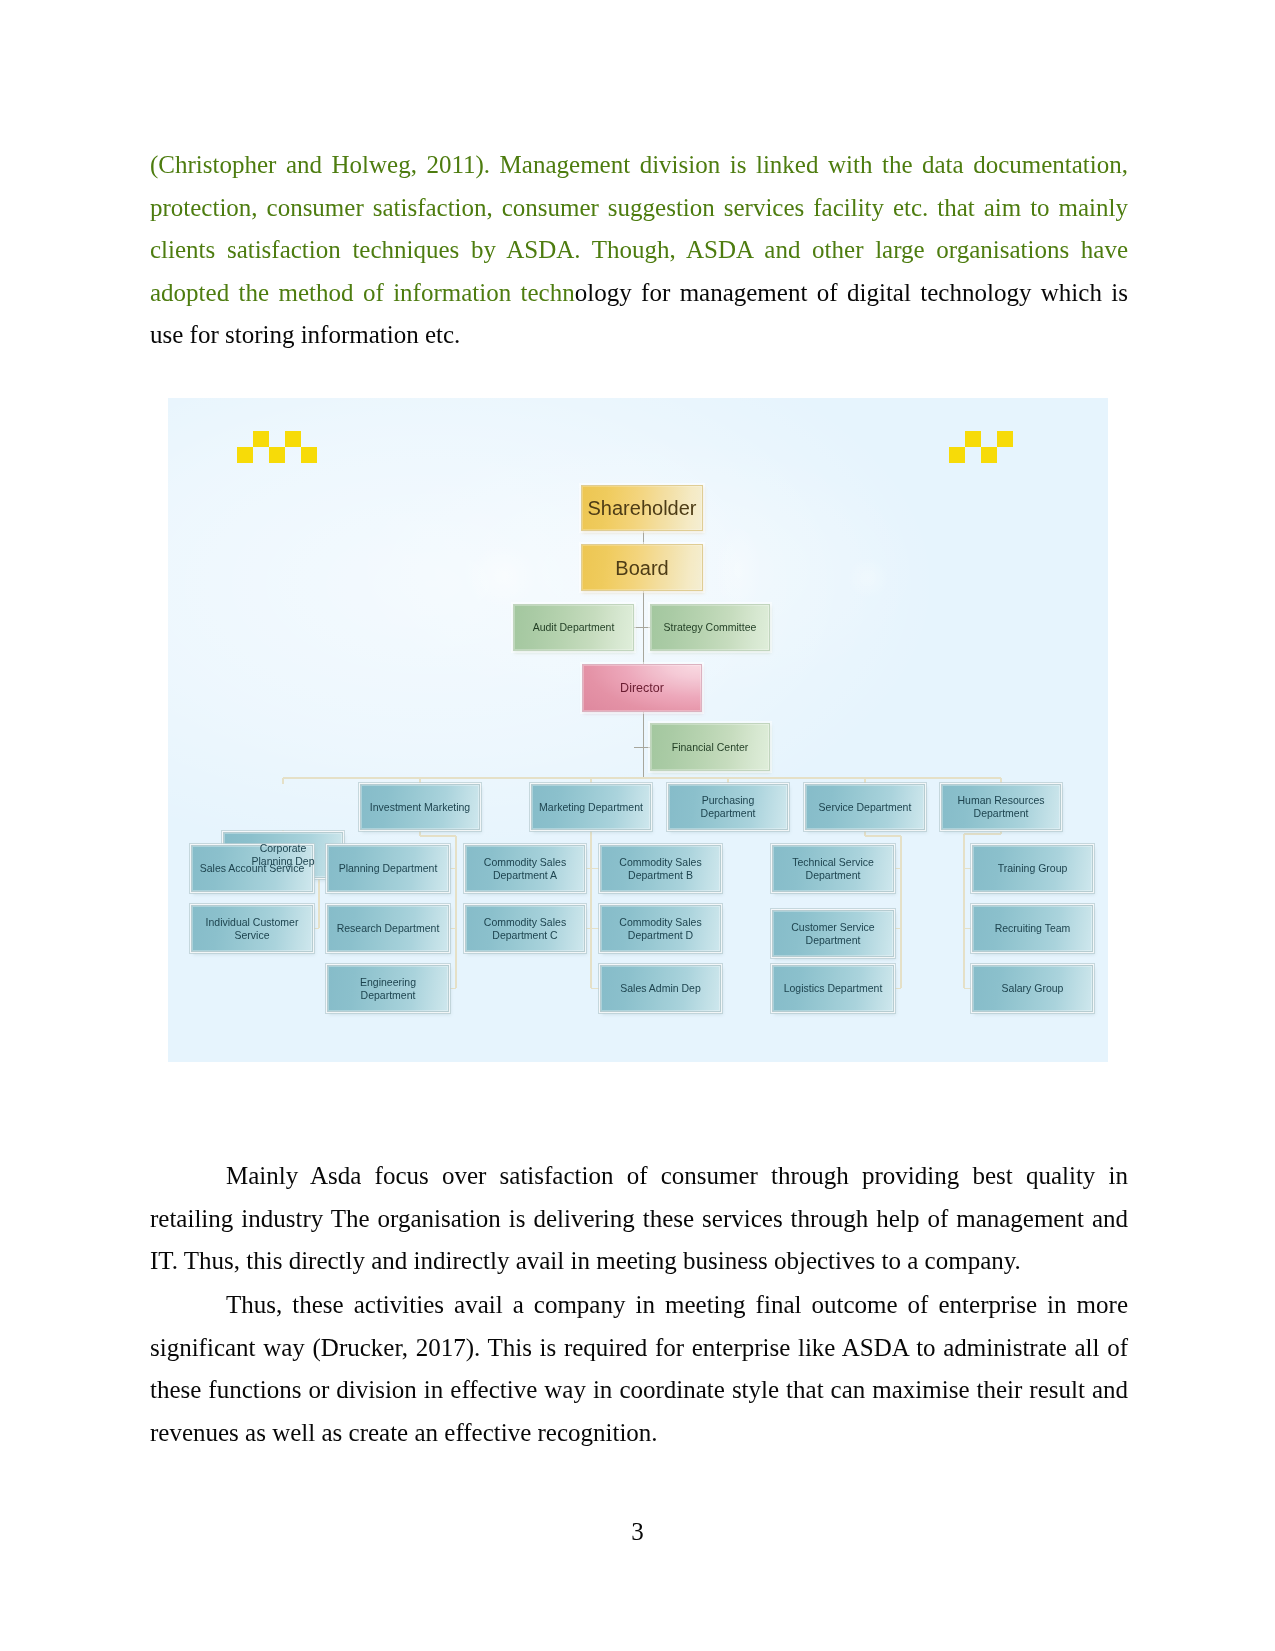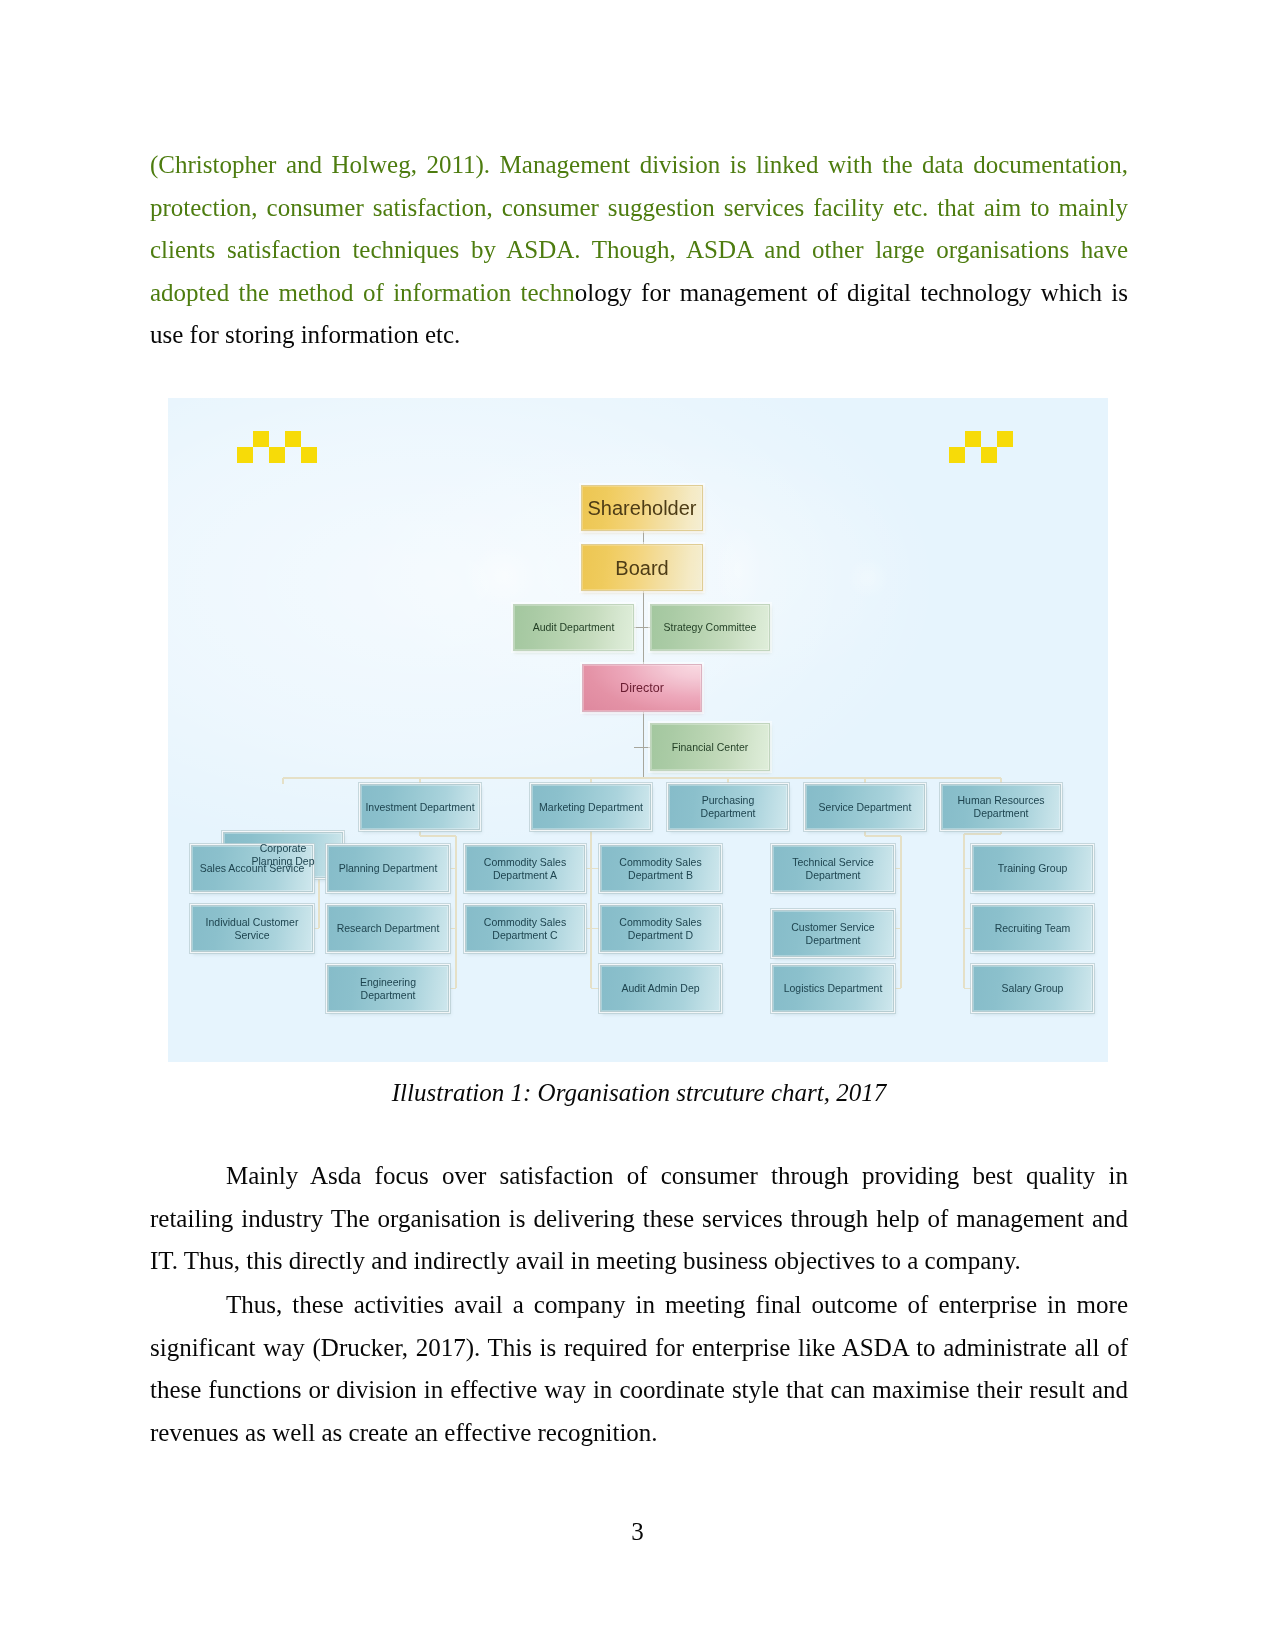--- a/index.html
+++ b/index.html
@@ -146,21 +146,21 @@
           <div class="node n-pink" style="left: 414px; top: 266px; width: 120px; height: 48px;">
             <span class="lbl">Director</span>
           </div>
           <div class="node n-green" style="left: 482px; top: 325px; width: 120px; height: 48px;">
             <span class="lbl">Financial Center</span>
           </div>
           <div class="node n-blue" style="left: 55px; top: 386px; width: 120px; height: 46px; margin-top: 48px;">
             <span class="lbl">Corporate<br>Planning Dep</span>
           </div>
           <div class="node n-blue" style="left: 192px; top: 386px; width: 120px; height: 46px;">
-            <span class="lbl">Investment Department</span>
+            <span class="lbl">Investment Marketing</span>
           </div>
           <div class="node n-blue" style="left: 363px; top: 386px; width: 120px; height: 46px;">
             <span class="lbl">Marketing Department</span>
           </div>
           <div class="node n-blue" style="left: 500px; top: 386px; width: 120px; height: 46px;">
             <span class="lbl">Purchasing<br>Department</span>
           </div>
           <div class="node n-blue" style="left: 637px; top: 386px; width: 120px; height: 46px;">
             <span class="lbl">Service Department</span>
           </div>
@@ -188,21 +188,21 @@
           <div class="node n-blue" style="left: 297px; top: 507px; width: 120px; height: 47px;">
             <span class="lbl">Commodity Sales<br>Department C</span>
           </div>
           <div class="node n-blue" style="left: 432px; top: 447px; width: 121px; height: 47px;">
             <span class="lbl">Commodity Sales<br>Department B</span>
           </div>
           <div class="node n-blue" style="left: 432px; top: 507px; width: 121px; height: 47px;">
             <span class="lbl">Commodity Sales<br>Department D</span>
           </div>
           <div class="node n-blue" style="left: 432px; top: 567px; width: 121px; height: 47px;">
-            <span class="lbl">Audit Admin Dep</span>
+            <span class="lbl">Sales Admin Dep</span>
           </div>
           <div class="node n-blue" style="left: 604px; top: 447px; width: 122px; height: 47px;">
             <span class="lbl">Technical Service<br>Department</span>
           </div>
           <div class="node n-blue" style="left: 604px; top: 512px; width: 122px; height: 47px;">
             <span class="lbl">Customer Service<br>Department</span>
           </div>
           <div class="node n-blue" style="left: 604px; top: 567px; width: 122px; height: 47px;">
             <span class="lbl">Logistics Department</span>
           </div>
@@ -212,20 +212,19 @@
           <div class="node n-blue" style="left: 804px; top: 507px; width: 121px; height: 47px;">
             <span class="lbl">Recruiting Team</span>
           </div>
           <div class="node n-blue" style="left: 804px; top: 567px; width: 121px; height: 47px;">
             <span class="lbl">Salary  Group</span>
           </div>
         </div>
     </div>
   </div>
 
-  <div class="caption">Illustration 1: Organisation strcuture chart, 2017</div>
 
   <p class="para" id="para2"><span class="indent"></span><span>Mainly Asda focus over satisfaction of consumer through providing best quality in retailing industry The organisation is delivering these services through help of management and IT. Thus, this directly and indirectly avail in meeting business objectives to a company.</span></p>
 
   <p class="para" id="para3"><span class="indent"></span><span>Thus, these activities avail a company in meeting final outcome of enterprise in more significant way (Drucker, 2017). This is required for enterprise like ASDA to administrate all of these functions or division in effective way in coordinate style that can maximise their result and revenues as well as create an effective recognition.</span></p>
 
   <div class="pageno">3</div>
 </div>
 
 </body></html>

